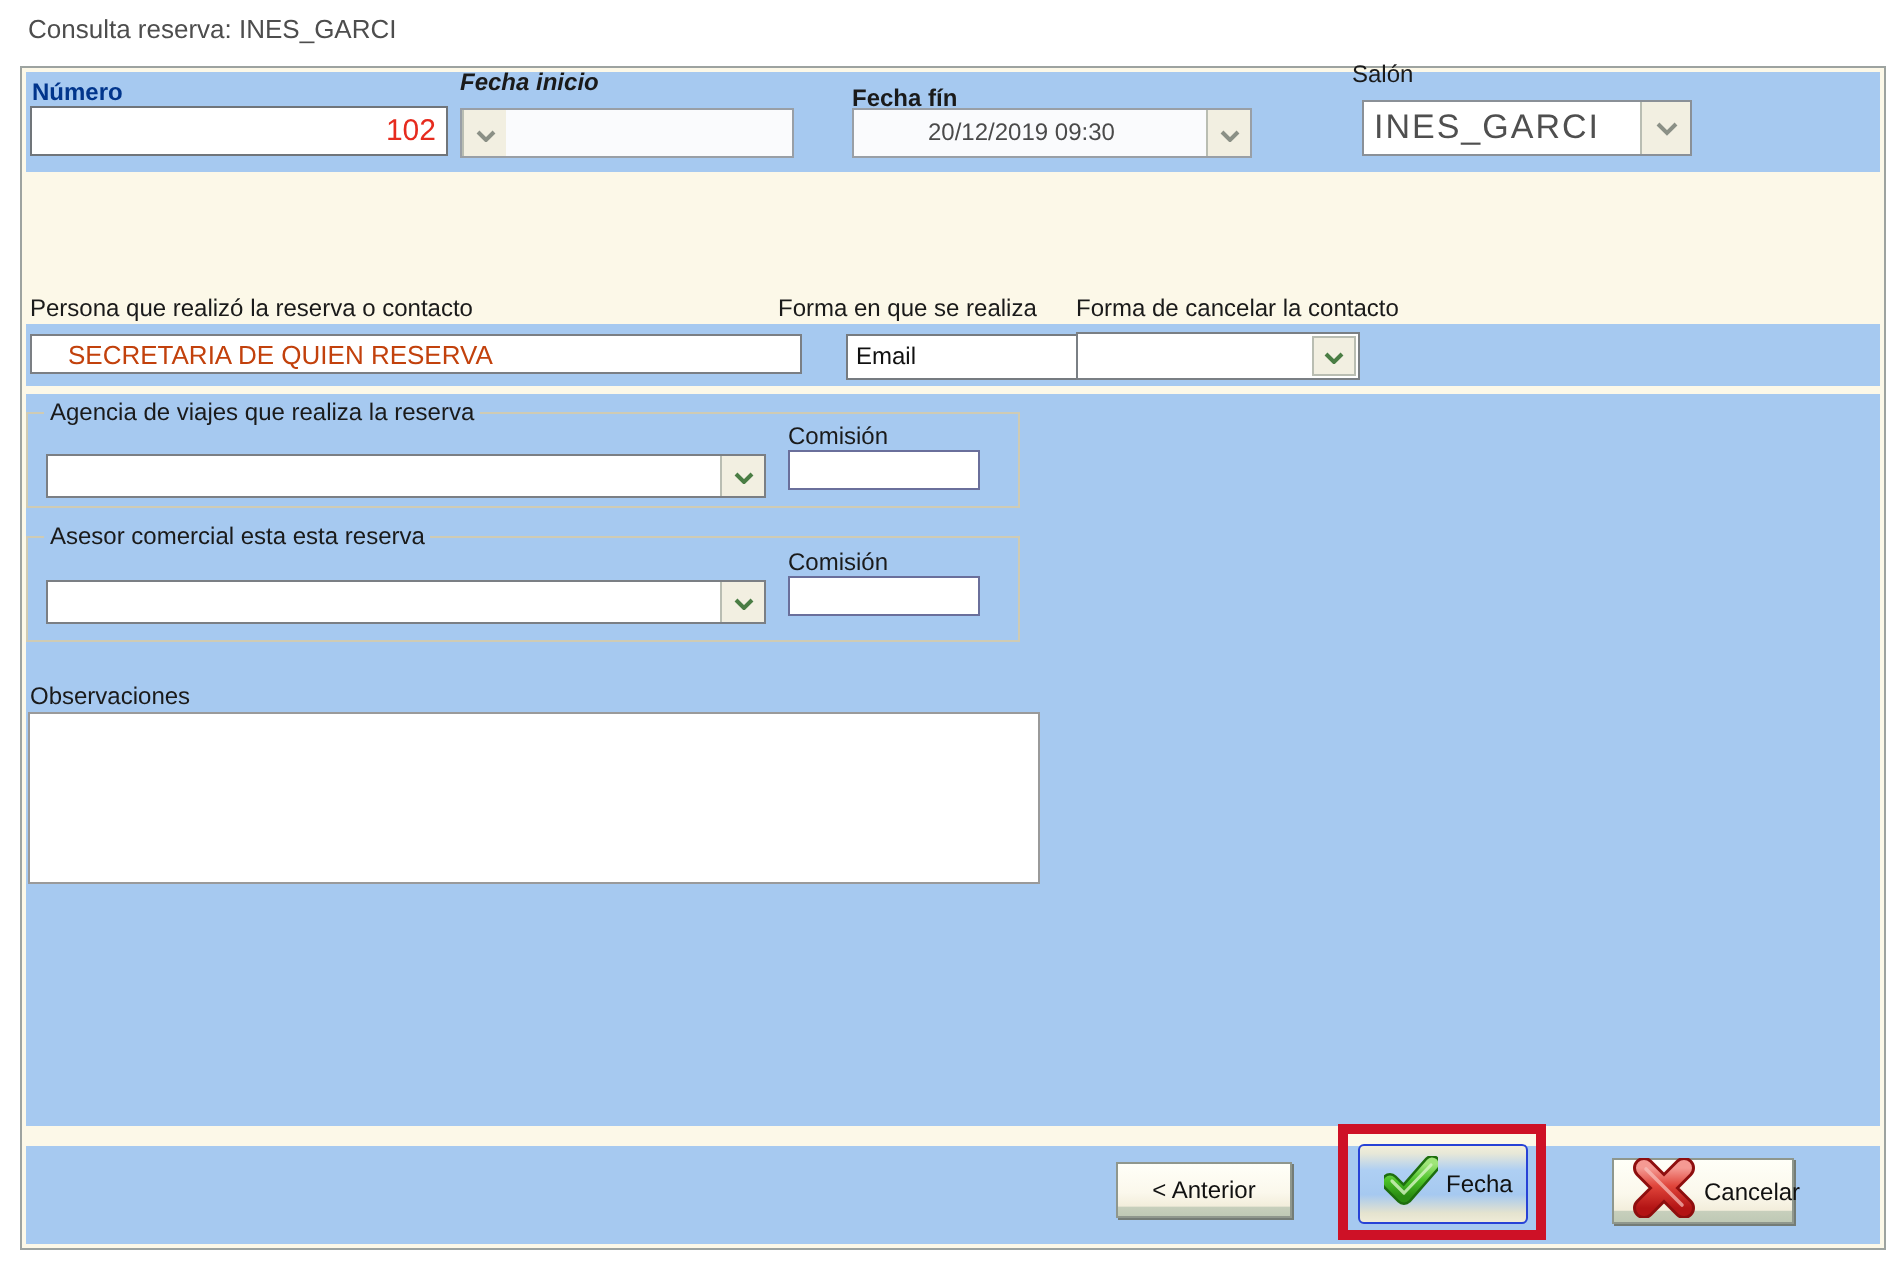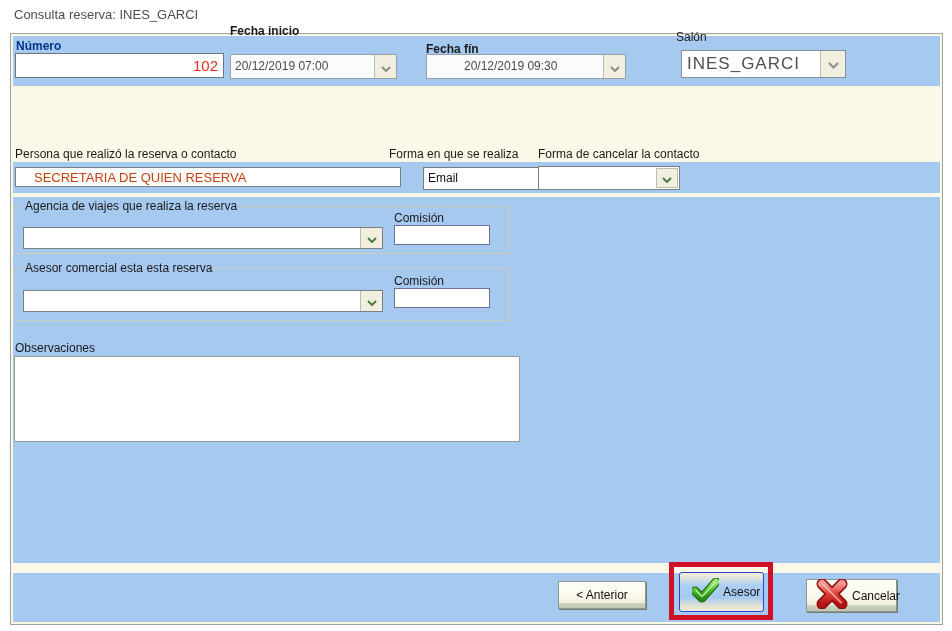--- a/index.html
+++ b/index.html
@@ -21,21 +21,21 @@
   .blue{background:#a6c9f0;left:13px;width:927px;}
   #band-top{top:36px;height:50px;}
   #band-contact{top:162px;height:31px;}
   #band-main{top:197px;height:366px;}
   #band-footer{top:573px;height:49px;}
 
   
   #numero-label{left:16px;top:39px;font-weight:bold;color:#01358c;}
   #numero-input{left:15px;top:53px;width:200px;height:23px;border:1px solid #70757a;background:#fff;
     font-family:"Liberation Sans",sans-serif;font-size:15px;color:#e62b1e;text-align:right;padding:0 5px 0 2px;}
-  #fecha-inicio-label{left:230px;top:24px;font-weight:bold;}
+  #fecha-inicio-label{left:230px;top:34px;font-weight:bold;font-style:italic;}
   #fecha-fin-label{left:426px;top:42px;font-weight:bold;}
   .datecombo{top:54px;height:23px;border:1px solid #999fa6;background:#fafbfd;display:flex;}
   #fecha-inicio-combo{left:230px;width:165px;}
   #fecha-fin-combo{left:426px;width:165px;padding-left:33px;}
   .datecombo .val{flex:1;font-size:12px;color:#4a4a4a;line-height:23px;padding-left:4px;overflow:hidden;}
   .combo-btn{width:21px;background:#f2efe1;border-left:1px solid #b9bdb2;display:flex;align-items:center;justify-content:center;cursor:pointer;}
 
   #salon-label{left:676px;top:30px;}
   #salon-combo{left:681px;top:50px;width:163px;height:26px;border:1px solid #8a9097;background:#fff;display:flex;}
   #salon-combo .val{flex:1;font-size:17px;color:#4f4f4f;letter-spacing:1px;line-height:26px;padding-left:5px;overflow:hidden;}
@@ -101,21 +101,20 @@
 <div class="abs blue" id="band-top"></div>
 <div class="abs blue" id="band-contact"></div>
 <div class="abs blue" id="band-main"></div>
 <div class="abs blue" id="band-footer"></div>
 
 <div class="abs lbl" id="numero-label">Número</div>
 <input class="abs" id="numero-input" value="102" style="">
 
 <div class="abs lbl" id="fecha-inicio-label">Fecha inicio</div>
 <div class="abs datecombo" id="fecha-inicio-combo">
-  <div class="val">20/12/2019 07:00</div>
   <div class="combo-btn">
     <span>
       <svg width="10" height="6" viewBox="0 0 10 6">
           <polyline points="1,1 5,5 9,1" fill="none" stroke="#8b9086" stroke-width="2"></polyline>
         </svg>
     </span>
   </div>
 </div>
 
 <div class="abs lbl" id="fecha-fin-label">Fecha fín</div>
@@ -216,21 +215,21 @@
           <stop offset="0" stop-color="#9fe57a"></stop>
             <stop offset="0.5" stop-color="#4cc228"></stop>
             <stop offset="1" stop-color="#2a8d13"></stop>
         </linearGradient>
       </defs>
       <path d="M3 13 L10 20 L24 4" fill="none" stroke="#1d6e0e" stroke-width="9" stroke-linecap="round" stroke-linejoin="round"></path>
       <path d="M3 13 L10 20 L24 4" fill="none" stroke="url(#gradGreen)" stroke-width="6.5" stroke-linecap="round" stroke-linejoin="round"></path>
       <path d="M4 12.5 L10 18.5 L23.5 4.5" fill="none" stroke="#d7f5c4" stroke-width="1.6" stroke-linecap="round" stroke-linejoin="round" opacity="0.8"></path>
     </svg>
   </span>
-  <span>Asesor</span>
+  <span>Fecha</span>
 </button>
 <div class="abs" id="crear-highlight-annotation"></div>
 
 <button class="abs btn" id="cancelar-button">
   <span class="ic">
     <svg width="32" height="30" viewBox="0 0 32 30">
       <defs>
         <linearGradient id="gradRed" x1="0" y1="0" x2="0" y2="1">
           <stop offset="0" stop-color="#f59a93"></stop>
             <stop offset="0.45" stop-color="#e0443a"></stop>

